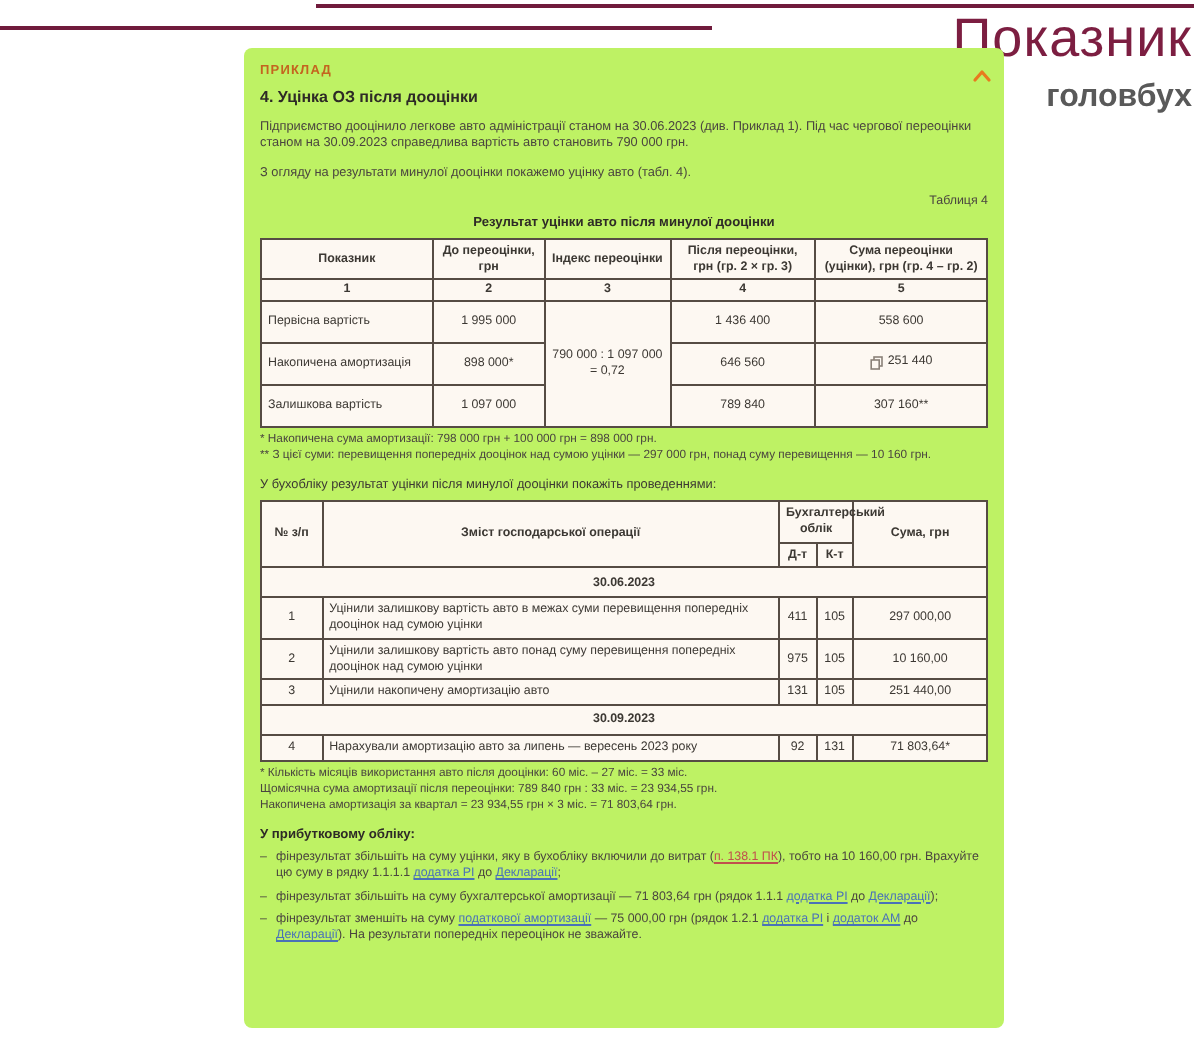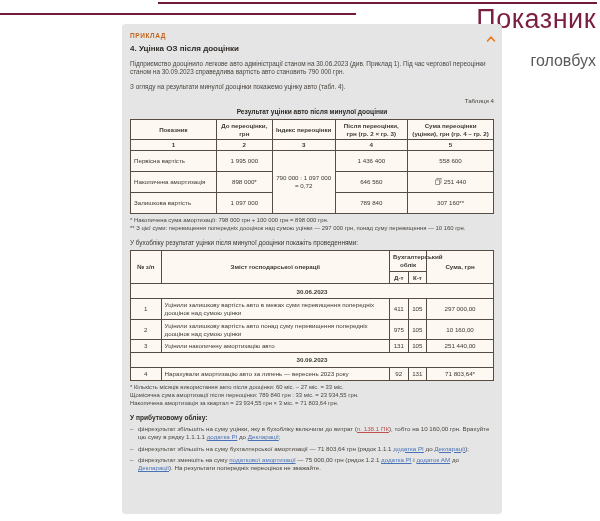--- a/index.html
+++ b/index.html
@@ -2,23 +2,23 @@
 <html><head>
 <meta charset="utf-8">
 <style>
   html,body{margin:0;padding:0;width:600px;height:521px;background:#ffffff;
     font-family:"Liberation Sans", sans-serif;color:#3c3833;overflow:hidden;}
   .page{position:relative;width:600px;height:521px;}
   .topline-a{position:absolute;left:158px;top:2px;width:439px;height:2px;background:#701b3c;}
   .topline-b{position:absolute;left:0;top:13px;width:356px;height:2px;background:#701b3c;}
   .logo{position:absolute;right:4px;top:6px;text-align:right;line-height:1;}
   .logo-main{font-size:27px;color:#7c1e41;letter-spacing:0.5px;}
-  .logo-sub{font-size:16px;color:#595959;margin-top:20px;}
+  .logo-sub{font-size:16px;color:#595959;margin-top:8px;font-weight:bold;}
   .card{position:absolute;left:122px;top:24px;width:380px;min-height:490px;
-    background:#e5e5e5;border-radius:4px;padding:6px 8px 8px 8px;box-sizing:border-box;}
+    background:#bef264;border-radius:4px;padding:6px 8px 8px 8px;box-sizing:border-box;}
   .chevron{position:absolute;right:6px;top:5px;width:10px;height:8px;cursor:pointer;}
   .kicker{font-size:6.5px;font-weight:700;color:#c4651f;letter-spacing:0.6px;margin:2px 0 5px 0;}
   .ex-title{font-size:8px;font-weight:700;color:#2e2a26;margin:0 0 7px 0;}
   .para{font-size:6.4px;line-height:1.3;margin:0 0 6px 0;color:#4a453f;}
   .table-ref{font-size:6.2px;text-align:right;color:#4a453f;margin:2px 0 4px 0;}
   .t-title{font-size:6.6px;font-weight:700;text-align:center;margin:2px 0 4px 0;color:#2e2a26;}
   table{border-collapse:collapse;width:364px;background:#fdf8f2;table-layout:fixed;}
   td,th{border:1px solid #564c44;font-size:6.2px;line-height:1.25;padding:2px 3px;
     text-align:center;vertical-align:middle;font-weight:normal;color:#3c3833;}
   th{font-weight:700;}

